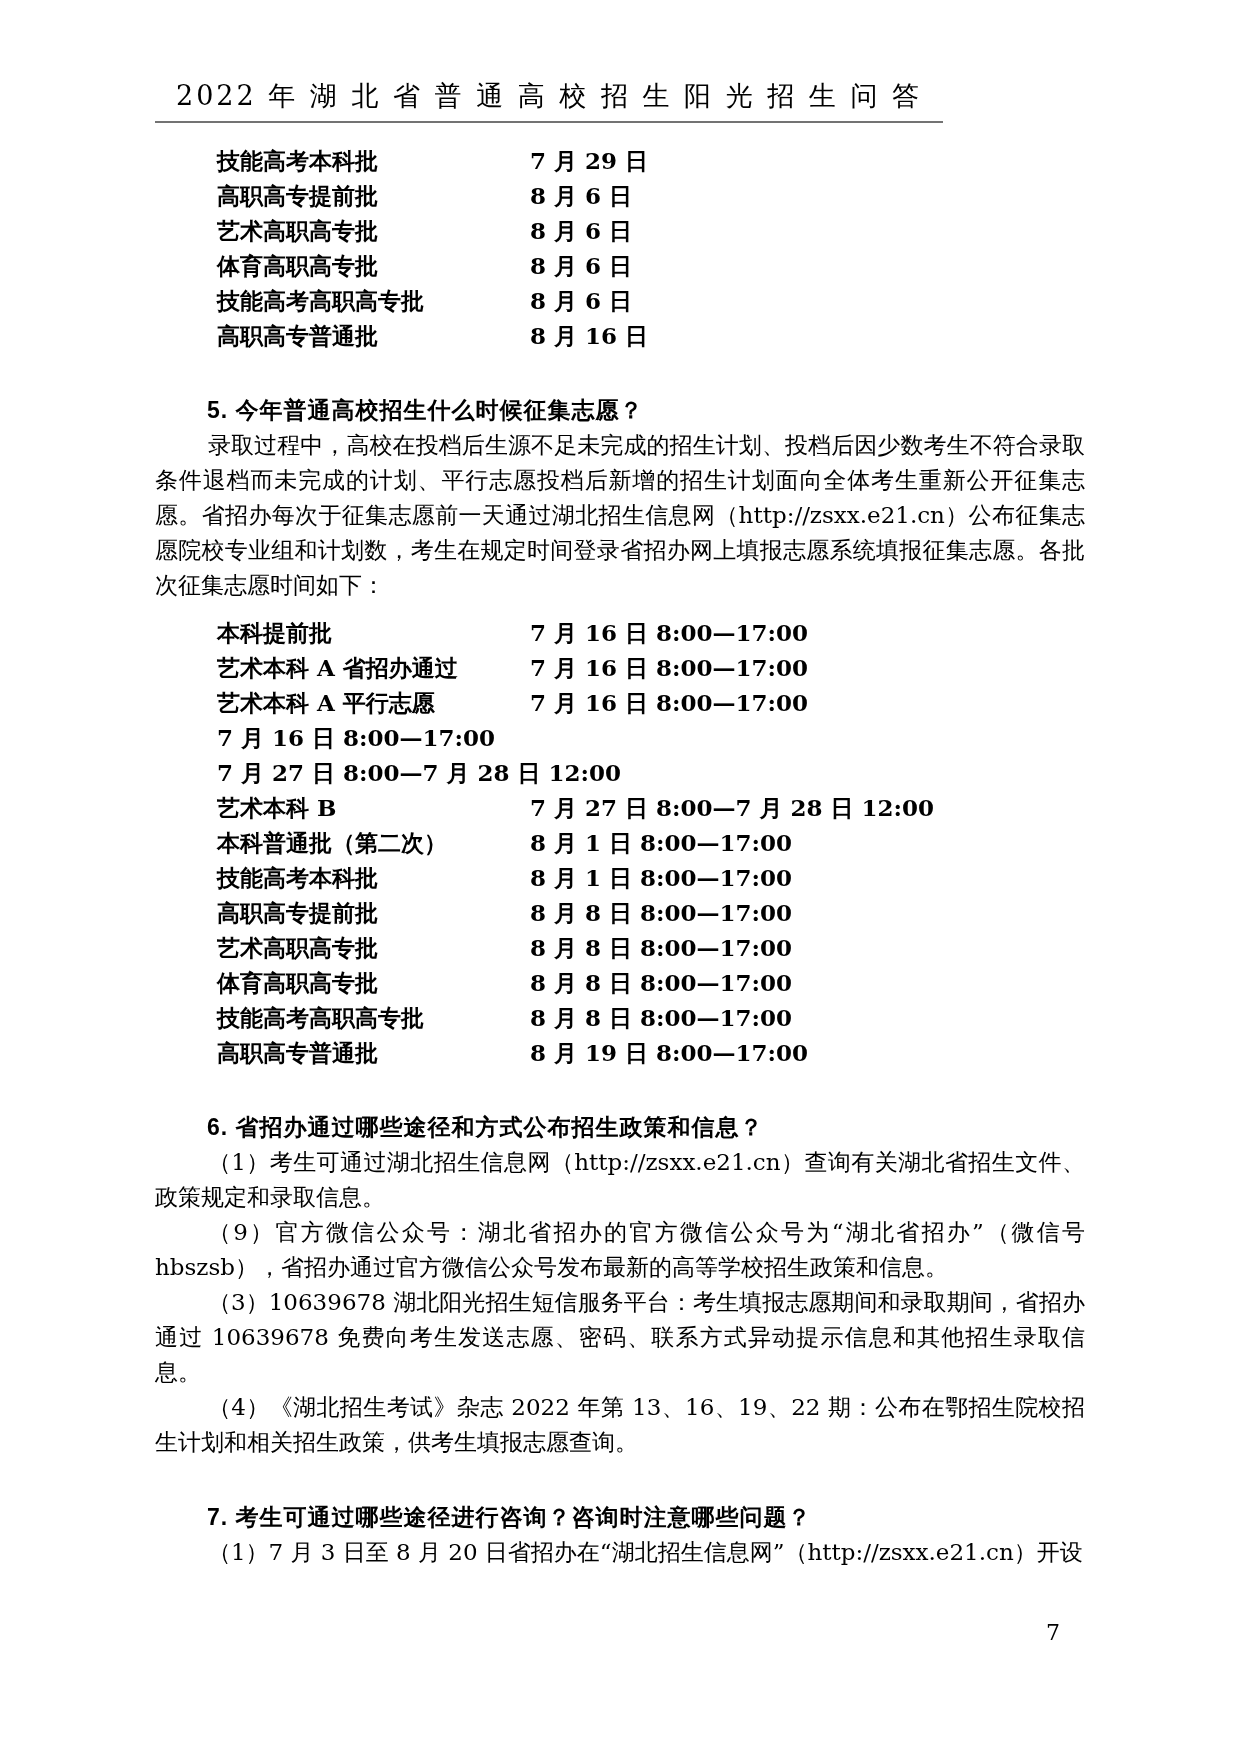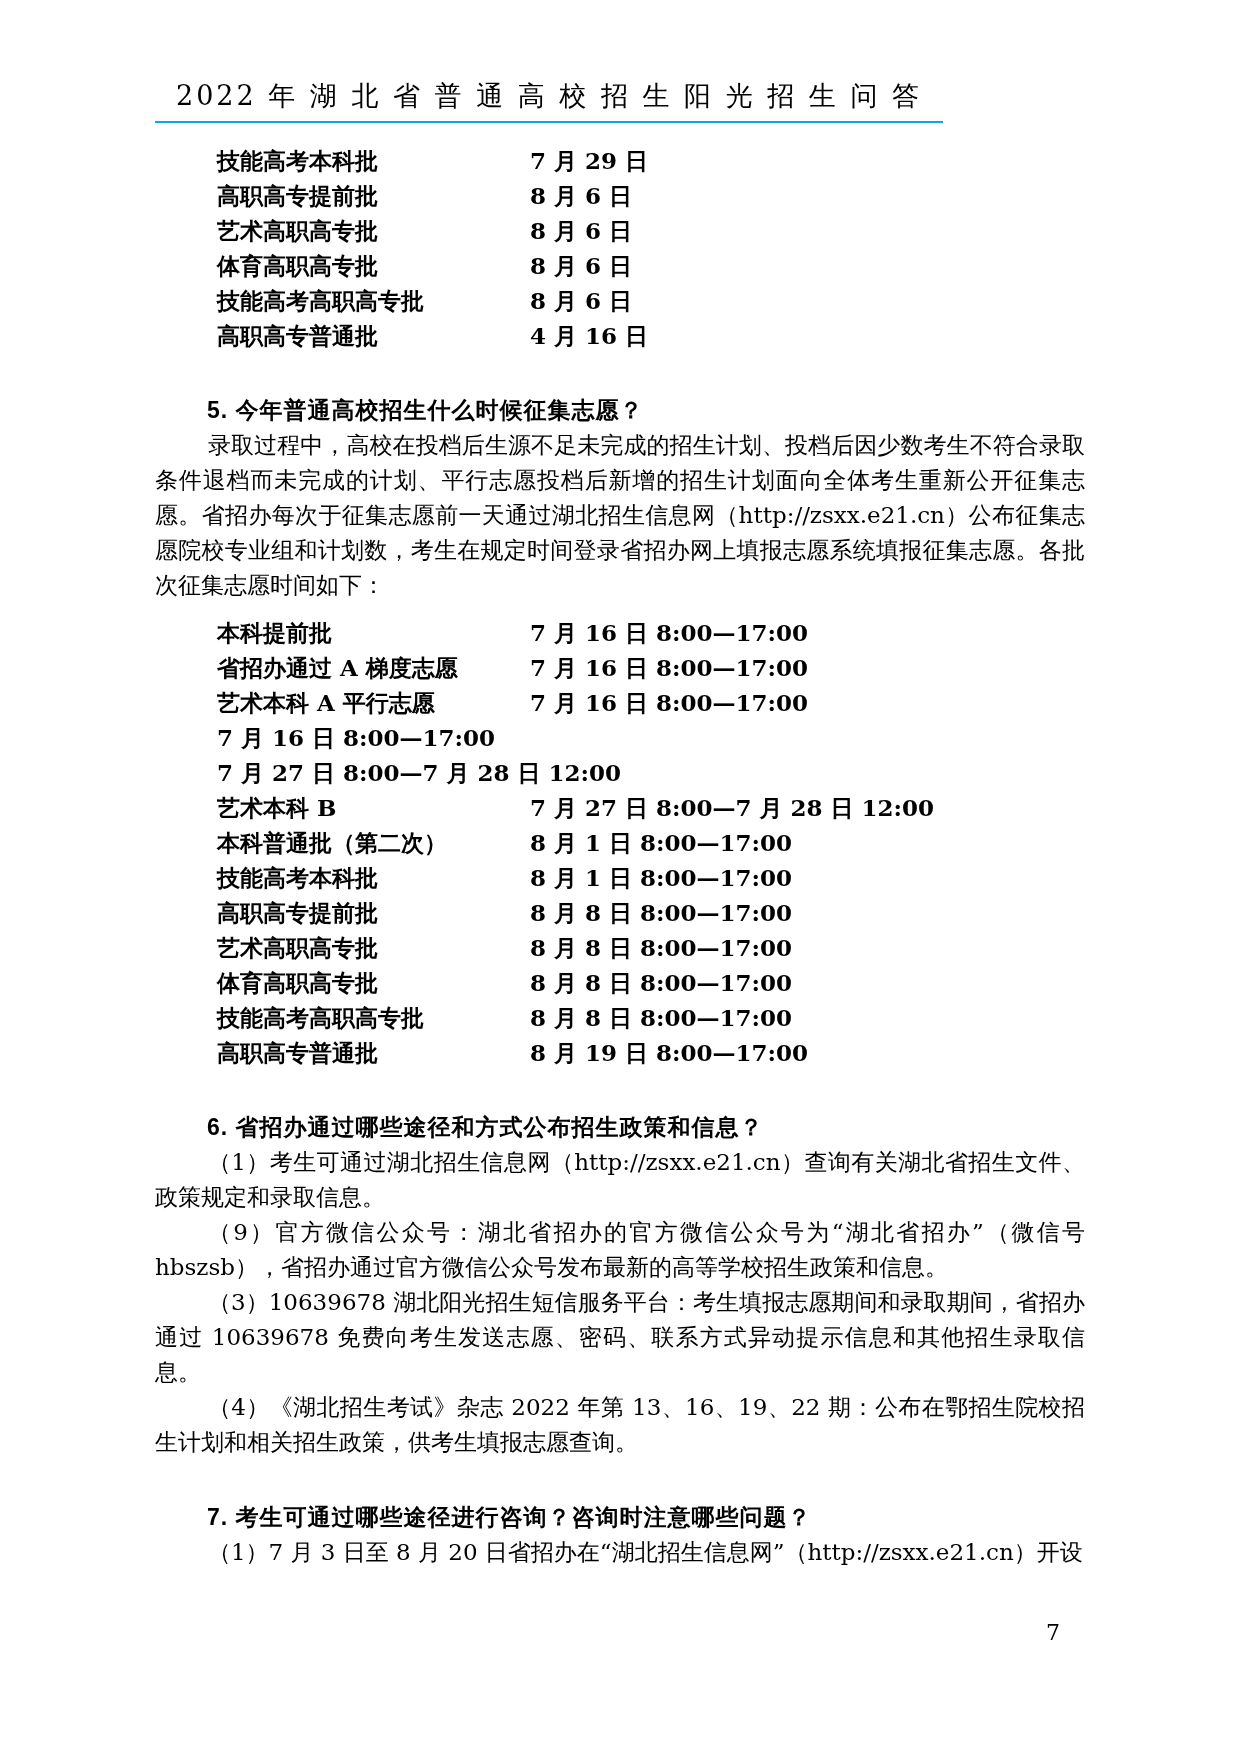--- a/index.html
+++ b/index.html
@@ -19,21 +19,21 @@
     top: 80px;
     width: 930px;
     font-size: 23px;
     line-height: 35px;
     text-align: justify;
   }
   .doc-title {
     width: 788px;
     margin: 0 0 0 0;
     padding-bottom: 9px;
-    border-bottom: 2px solid #0ea5e9;
+    border-bottom: 2px solid #737373;
     font-size: 27px;
     line-height: 32px;
     letter-spacing: 3px;
     text-align: center;
     white-space: nowrap;
     font-weight: 500;
   }
   .sched-list { margin-top: 20px; font-weight: bold; }
   .sched-row { display: flex; height: 35px; padding-left: 62px; }
   .sched-label { width: 313px; flex: 0 0 313px; }
@@ -83,34 +83,34 @@
       <div class="sched-row">
         <span class="sched-label">体育高职高专批</span>
         <span class="sched-value">8 月 6 日</span>
       </div>
       <div class="sched-row">
         <span class="sched-label">技能高考高职高专批</span>
         <span class="sched-value">8 月 6 日</span>
       </div>
       <div class="sched-row">
         <span class="sched-label">高职高专普通批</span>
-        <span class="sched-value">4 月 16 日</span>
+        <span class="sched-value">8 月 16 日</span>
       </div>
     </div>
 
     <div class="q-heading">5. 今年普通高校招生什么时候征集志愿？</div>
     <p class="para">录取过程中，高校在投档后生源不足未完成的招生计划、投档后因少数考生不符合录取条件退档而未完成的计划、平行志愿投档后新增的招生计划面向全体考生重新公开征集志愿。省招办每次于征集志愿前一天通过湖北招生信息网（http://zsxx.e21.cn）公布征集志愿院校专业组和计划数，考生在规定时间登录省招办网上填报志愿系统填报征集志愿。各批次征集志愿时间如下：</p>
 
     <div class="sched-list" style="margin-top:12px;">
       <div class="sched-row">
         <span class="sched-label">本科提前批</span>
         <span class="sched-value">7 月 16 日 8:00—17:00</span>
       </div>
       <div class="sched-row">
-        <span class="sched-label">省招办通过 A 梯度志愿</span>
+        <span class="sched-label">艺术本科 A 省招办通过</span>
         <span class="sched-value">7 月 16 日 8:00—17:00</span>
       </div>
       <div class="sched-row">
         <span class="sched-label">艺术本科 A 平行志愿</span>
         <span class="sched-value">7 月 16 日 8:00—17:00</span>
       </div>
       <div class="sched-row">
         <span class="sched-value">7 月 16 日 8:00—17:00</span>
       </div>
       <div class="sched-row">

